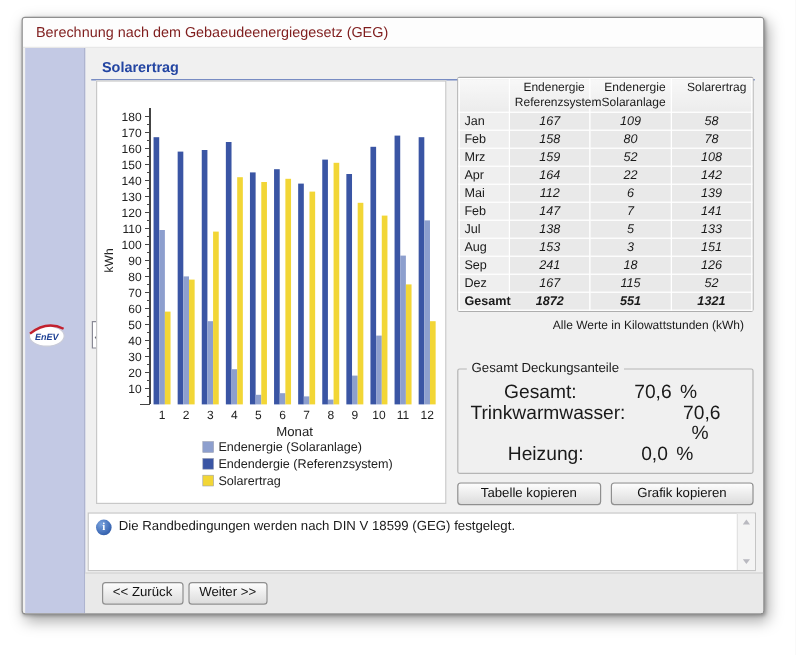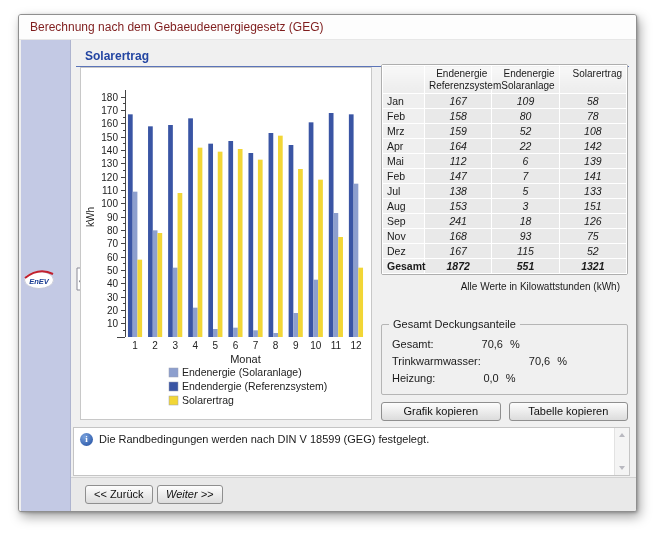--- a/index.html
+++ b/index.html
@@ -81,21 +81,21 @@
   tbody th { text-align: left; font-weight: normal; background: #efefef; padding: 1px 4px; height: 14px; }
   tbody td { text-align: center; padding: 1px 19px; height: 14px; font-style: italic; }
   tr.total th, tr.total td { font-weight: bold; }
   .tbl-footnote { text-align: right; padding-right: 8px; margin-top: 6px; font-size: 10px; color: #1a1a1a; }
   .flex-spacer { flex: 1; }
   .groupbox {
     position: relative; border: 1px solid #b5b5b5; border-radius: 2px;
     padding: 11px 0 7px; background: #f0f0f0;
   }
   .gb-title { position: absolute; top: -7px; left: 7px; background: #f0f0f0; padding: 0 4px; font-size: 11px; }
-  .gb-row { display: flex; justify-content: flex-start; padding: 0 10px; line-height: 17px; font-size: 11px; gap: 48px; }
+  .gb-row { display: flex; justify-content: center; padding: 0 10px; line-height: 17px; font-size: 16px; gap: 48px; }
   .gb-val { padding-right: 8px; }
   .gb-val .unit { display: inline-block; margin-left: 7px; }
   .copy-row { display: flex; gap: 8px; margin-top: 7px; }
 
   
   .btn {
     font-family: "Liberation Sans", sans-serif;
     font-size: 11px; color: #111;
     background: linear-gradient(#fdfdfd, #dcdcdc);
     border: 1px solid #8f8f8f; border-radius: 3px;
@@ -131,21 +131,21 @@
   .sb-arrow.up::after { top: 5px; border-bottom: 4px solid #b9b9c0; }
   .sb-arrow.down::after { bottom: 5px; border-top: 4px solid #b9b9c0; }
 
   
   .footer-bar {
     position: absolute; left: 52px; right: 0; top: 437px; height: 34px;
     background: #e9e9e9; border-top: 1px solid #d2d2d2;
   }
   .footer-bar .btn { position: absolute; top: 7px; min-width: 64px; }
   .btn-back { left: 14px; }
-  .btn-next { left: 86px; font-style: italic; }
+  .btn-next { left: 86px; }
   .btn-close { right: 10px; margin-top: 44px; }
 </style>
 </head>
 <body>
 
 <div class="app-window">
   <div class="titlebar">
     <span>Berechnung nach dem Gebaeudeenergiegesetz (GEG)</span>
   </div>
 
@@ -386,26 +386,20 @@
                 <td>3</td>
                 <td>151</td>
               </tr>
               <tr>
                 <th>Sep</th>
                 <td>241</td>
                 <td>18</td>
                 <td>126</td>
               </tr>
               <tr>
-                <th>Nov</th>
-                <td>168</td>
-                <td>93</td>
-                <td>75</td>
-              </tr>
-              <tr>
                 <th>Dez</th>
                 <td>167</td>
                 <td>115</td>
                 <td>52</td>
               </tr>
               <tr class="total">
                 <th>Gesamt</th>
                 <td>1872</td>
                 <td>551</td>
                 <td>1321</td>
@@ -426,22 +420,22 @@
               <span>Trinkwarmwasser:</span>
               <span class="gb-val"><span>70,6</span><span class="unit">%</span></span>
             </div>
             <div class="gb-row">
               <span>Heizung:</span>
               <span class="gb-val"><span>0,0</span><span class="unit">%</span></span>
             </div>
           </div>
       </div>
       <div class="copy-row">
+        <button class="btn">Tabelle kopieren</button>
         <button class="btn">Grafik kopieren</button>
-        <button class="btn">Tabelle kopieren</button>
       </div>
     </div>
 
     <div class="info-panel">
       <div class="info-content">
         <div class="info-icon">i</div>
         <div class="info-text">Die Randbedingungen werden nach DIN V 18599 (GEG) festgelegt.</div>
       </div>
       <div class="info-scrollbar">
         <div class="sb-arrow up"></div>

